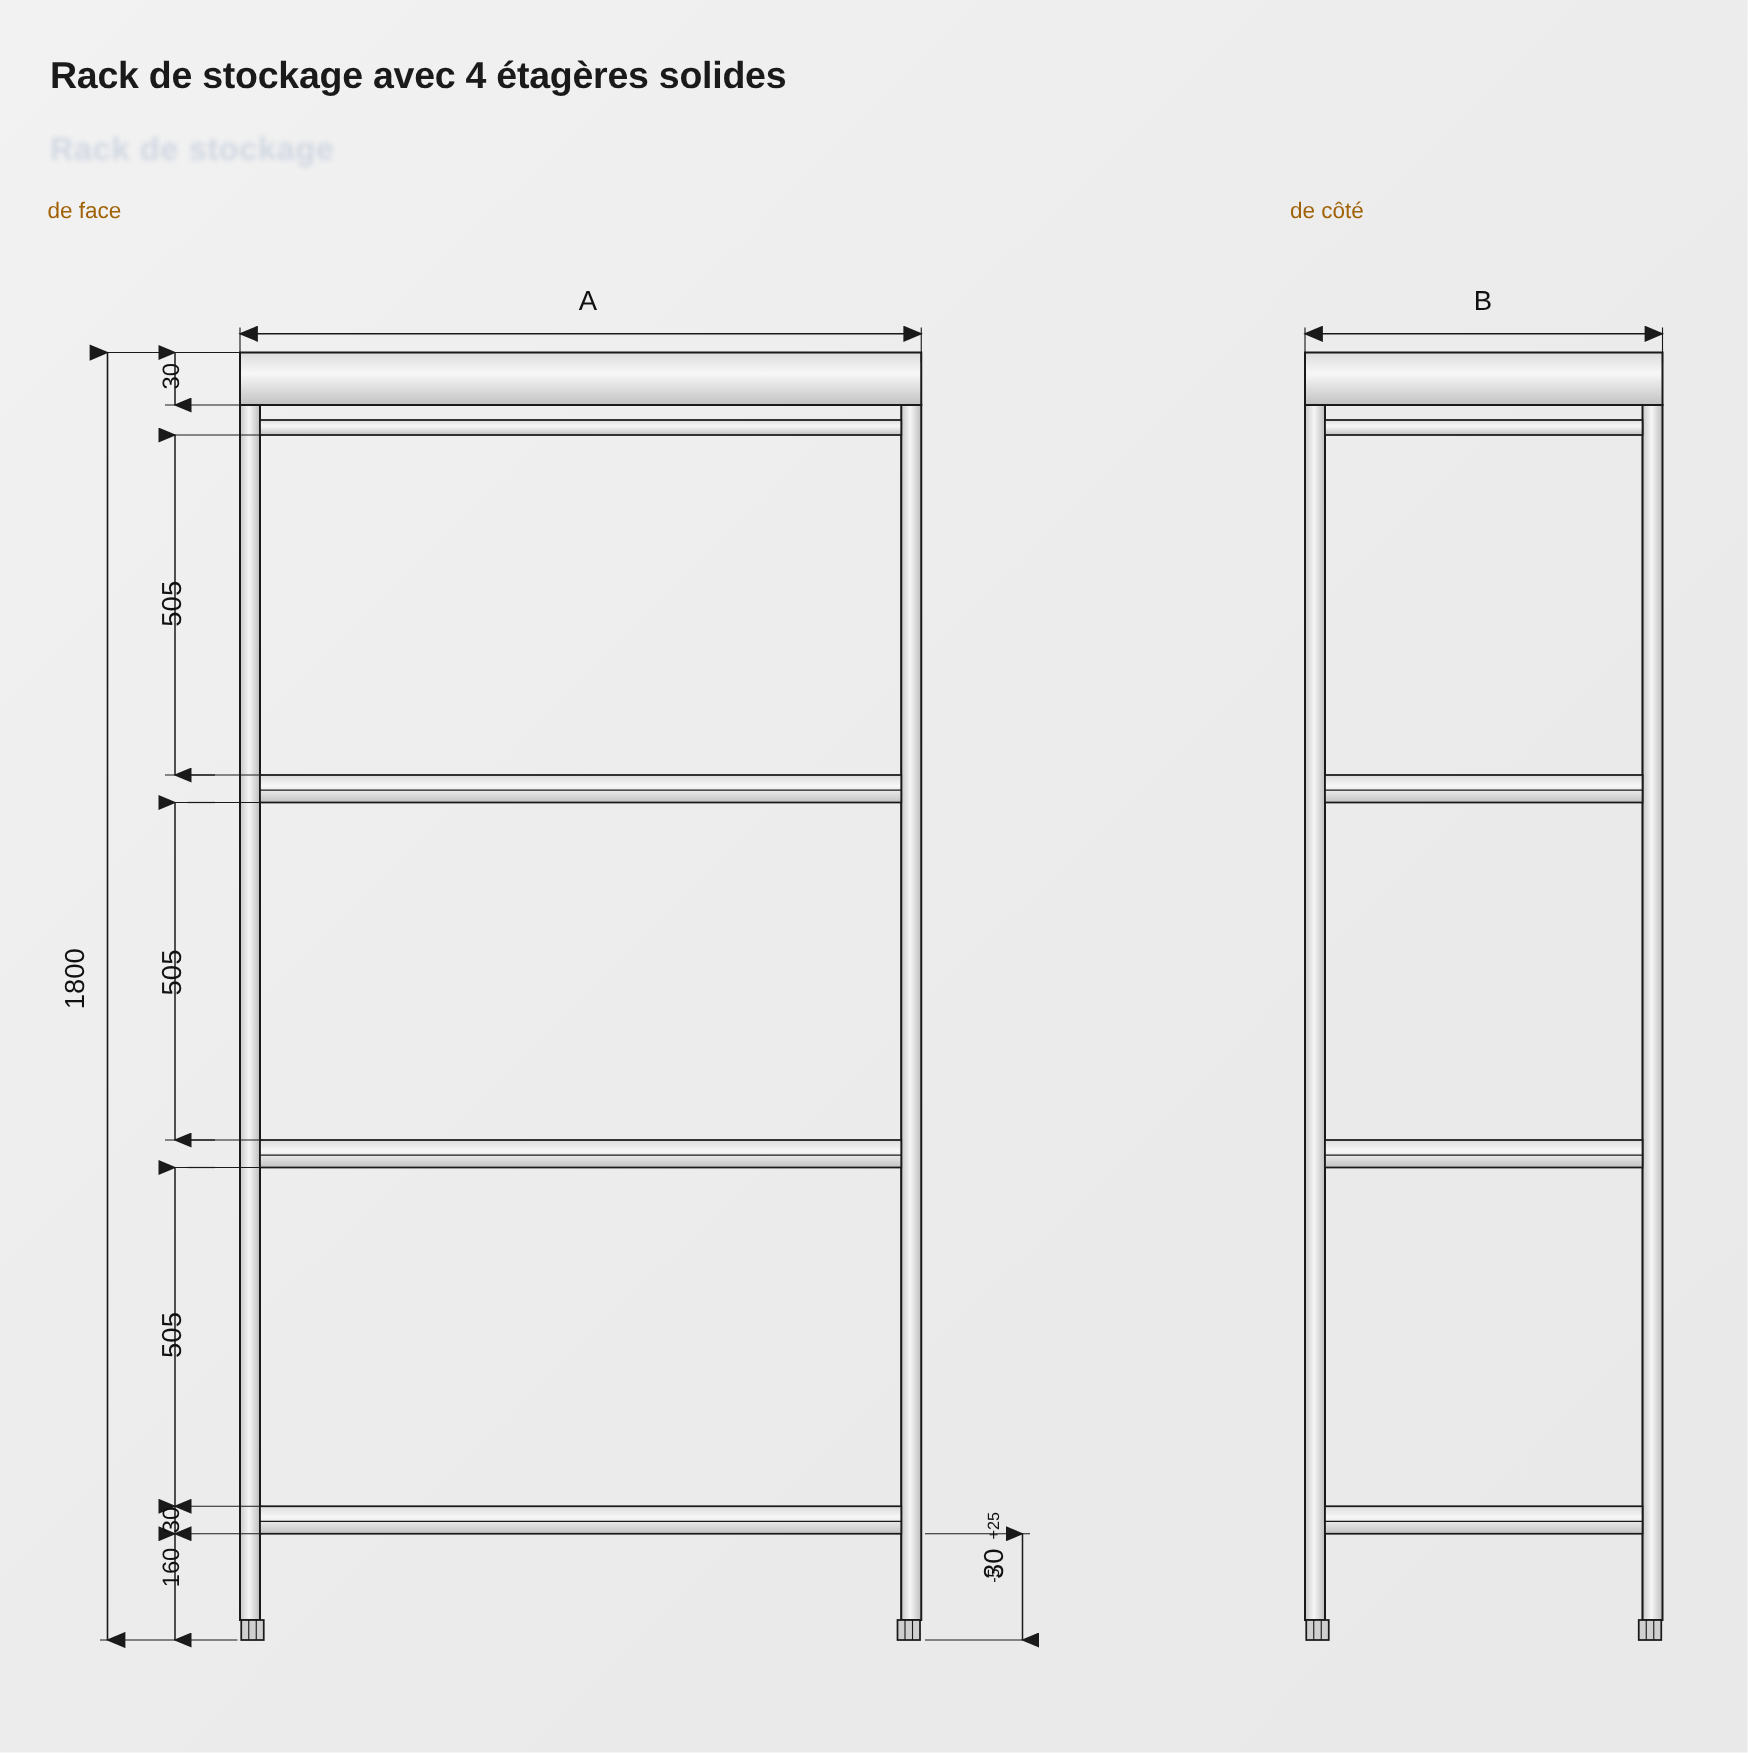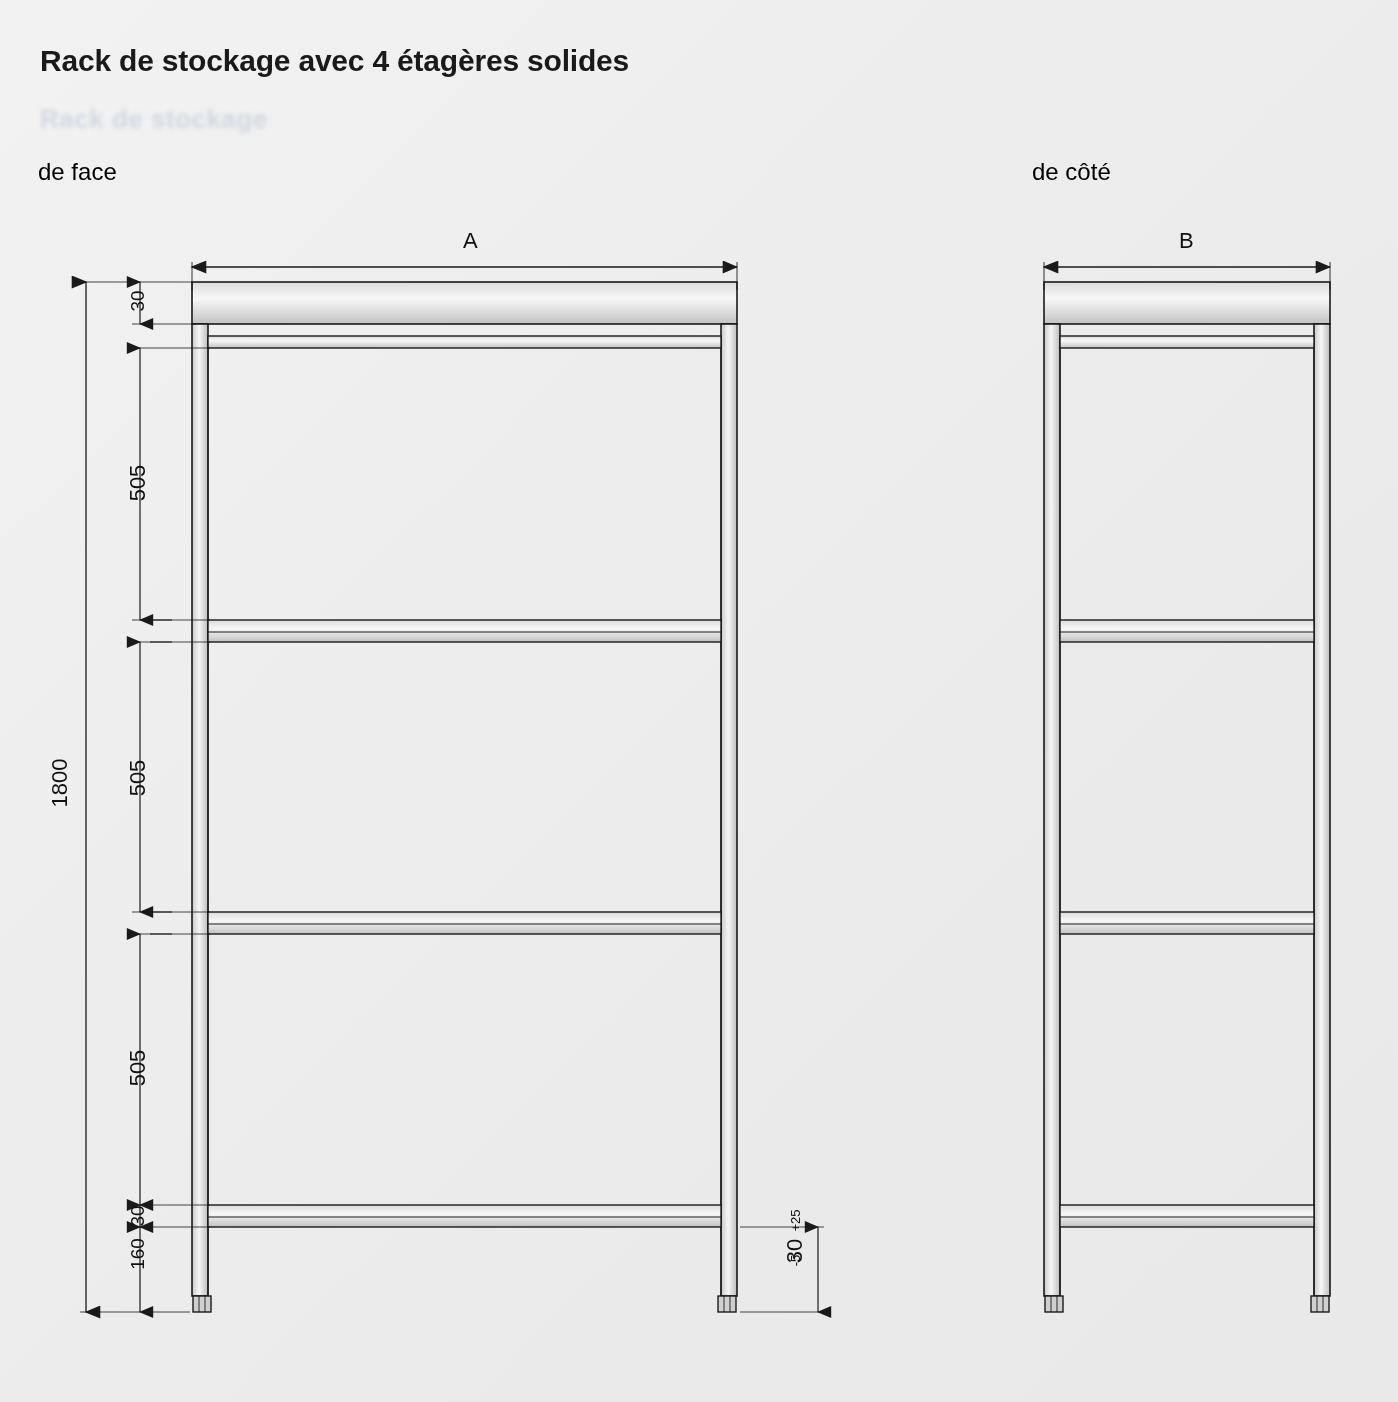--- a/index.html
+++ b/index.html
@@ -30,22 +30,22 @@
     left: 40px;
     top: 104px;
     font-size: 26px;
     font-weight: bold;
     color: rgba(150,170,200,0.35);
     filter: blur(2.2px);
     letter-spacing: 0.5px;
   }
   .view-label {
     position: absolute;
-    font-size: 24px;
-    color: #000000;
+    font-size: 18px;
+    color: #a16207;
   }
   .view-front { left: 38px; top: 158px; }
   .view-side  { left: 1032px; top: 158px; }
 
   svg.drawing {
     position: absolute;
     left: 0;
     top: 0;
     width: 1398px;
     height: 1402px;

